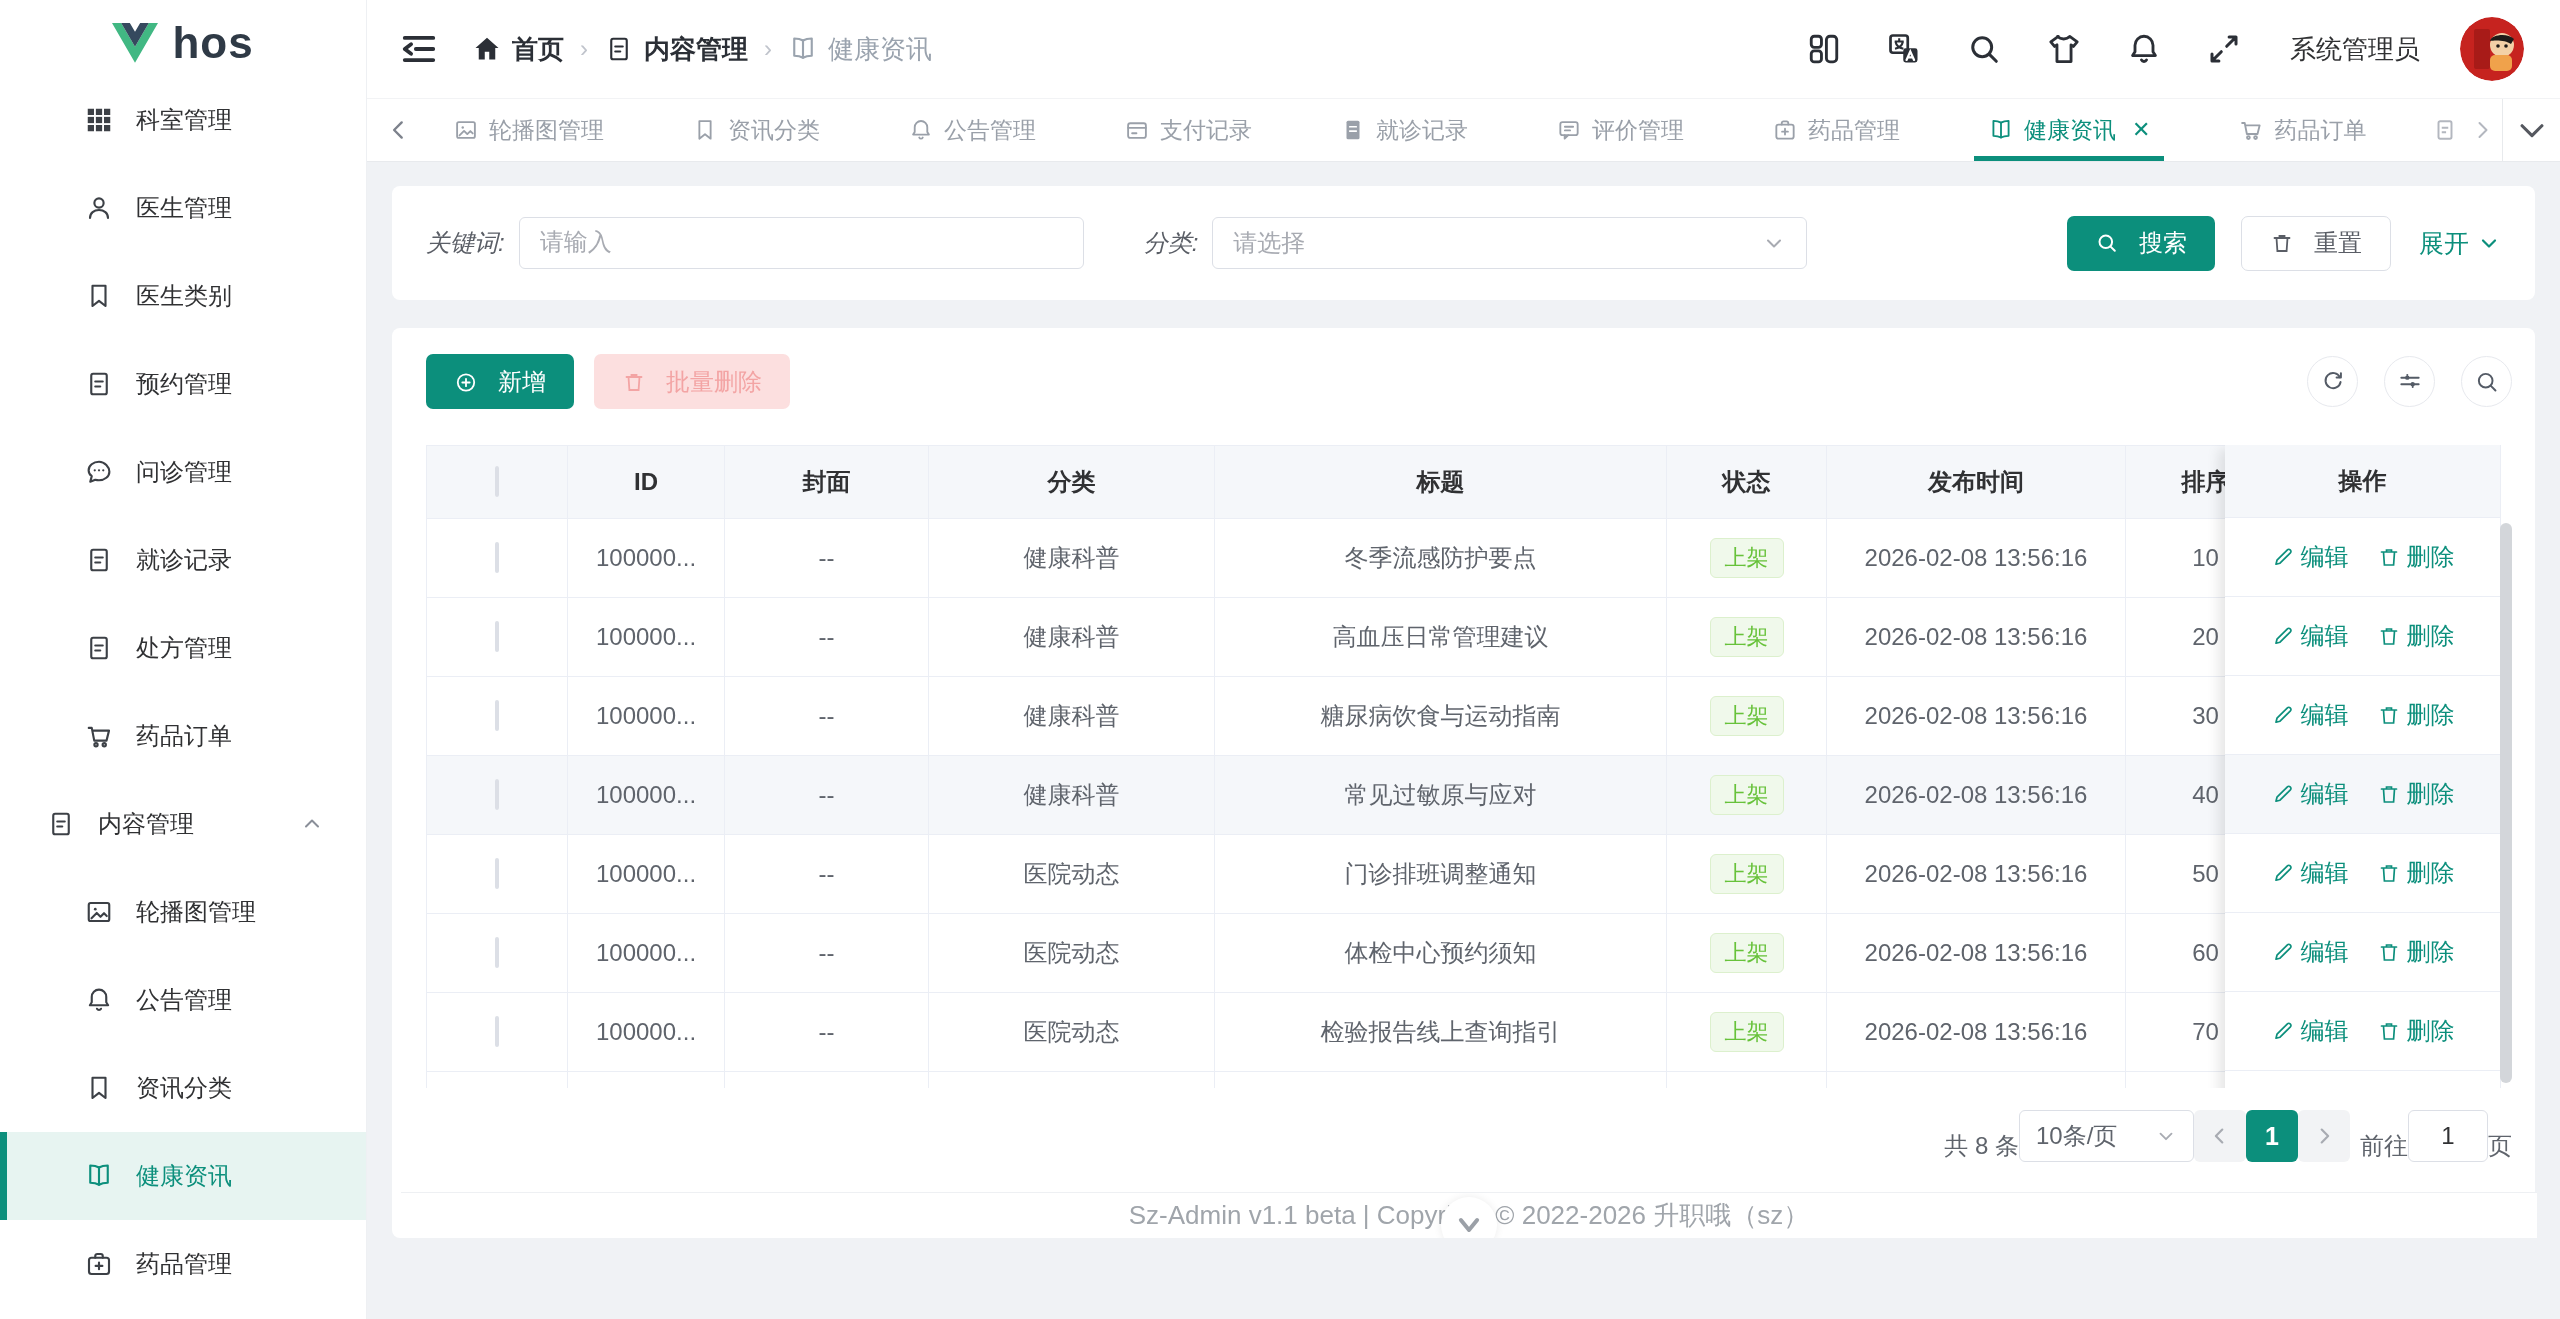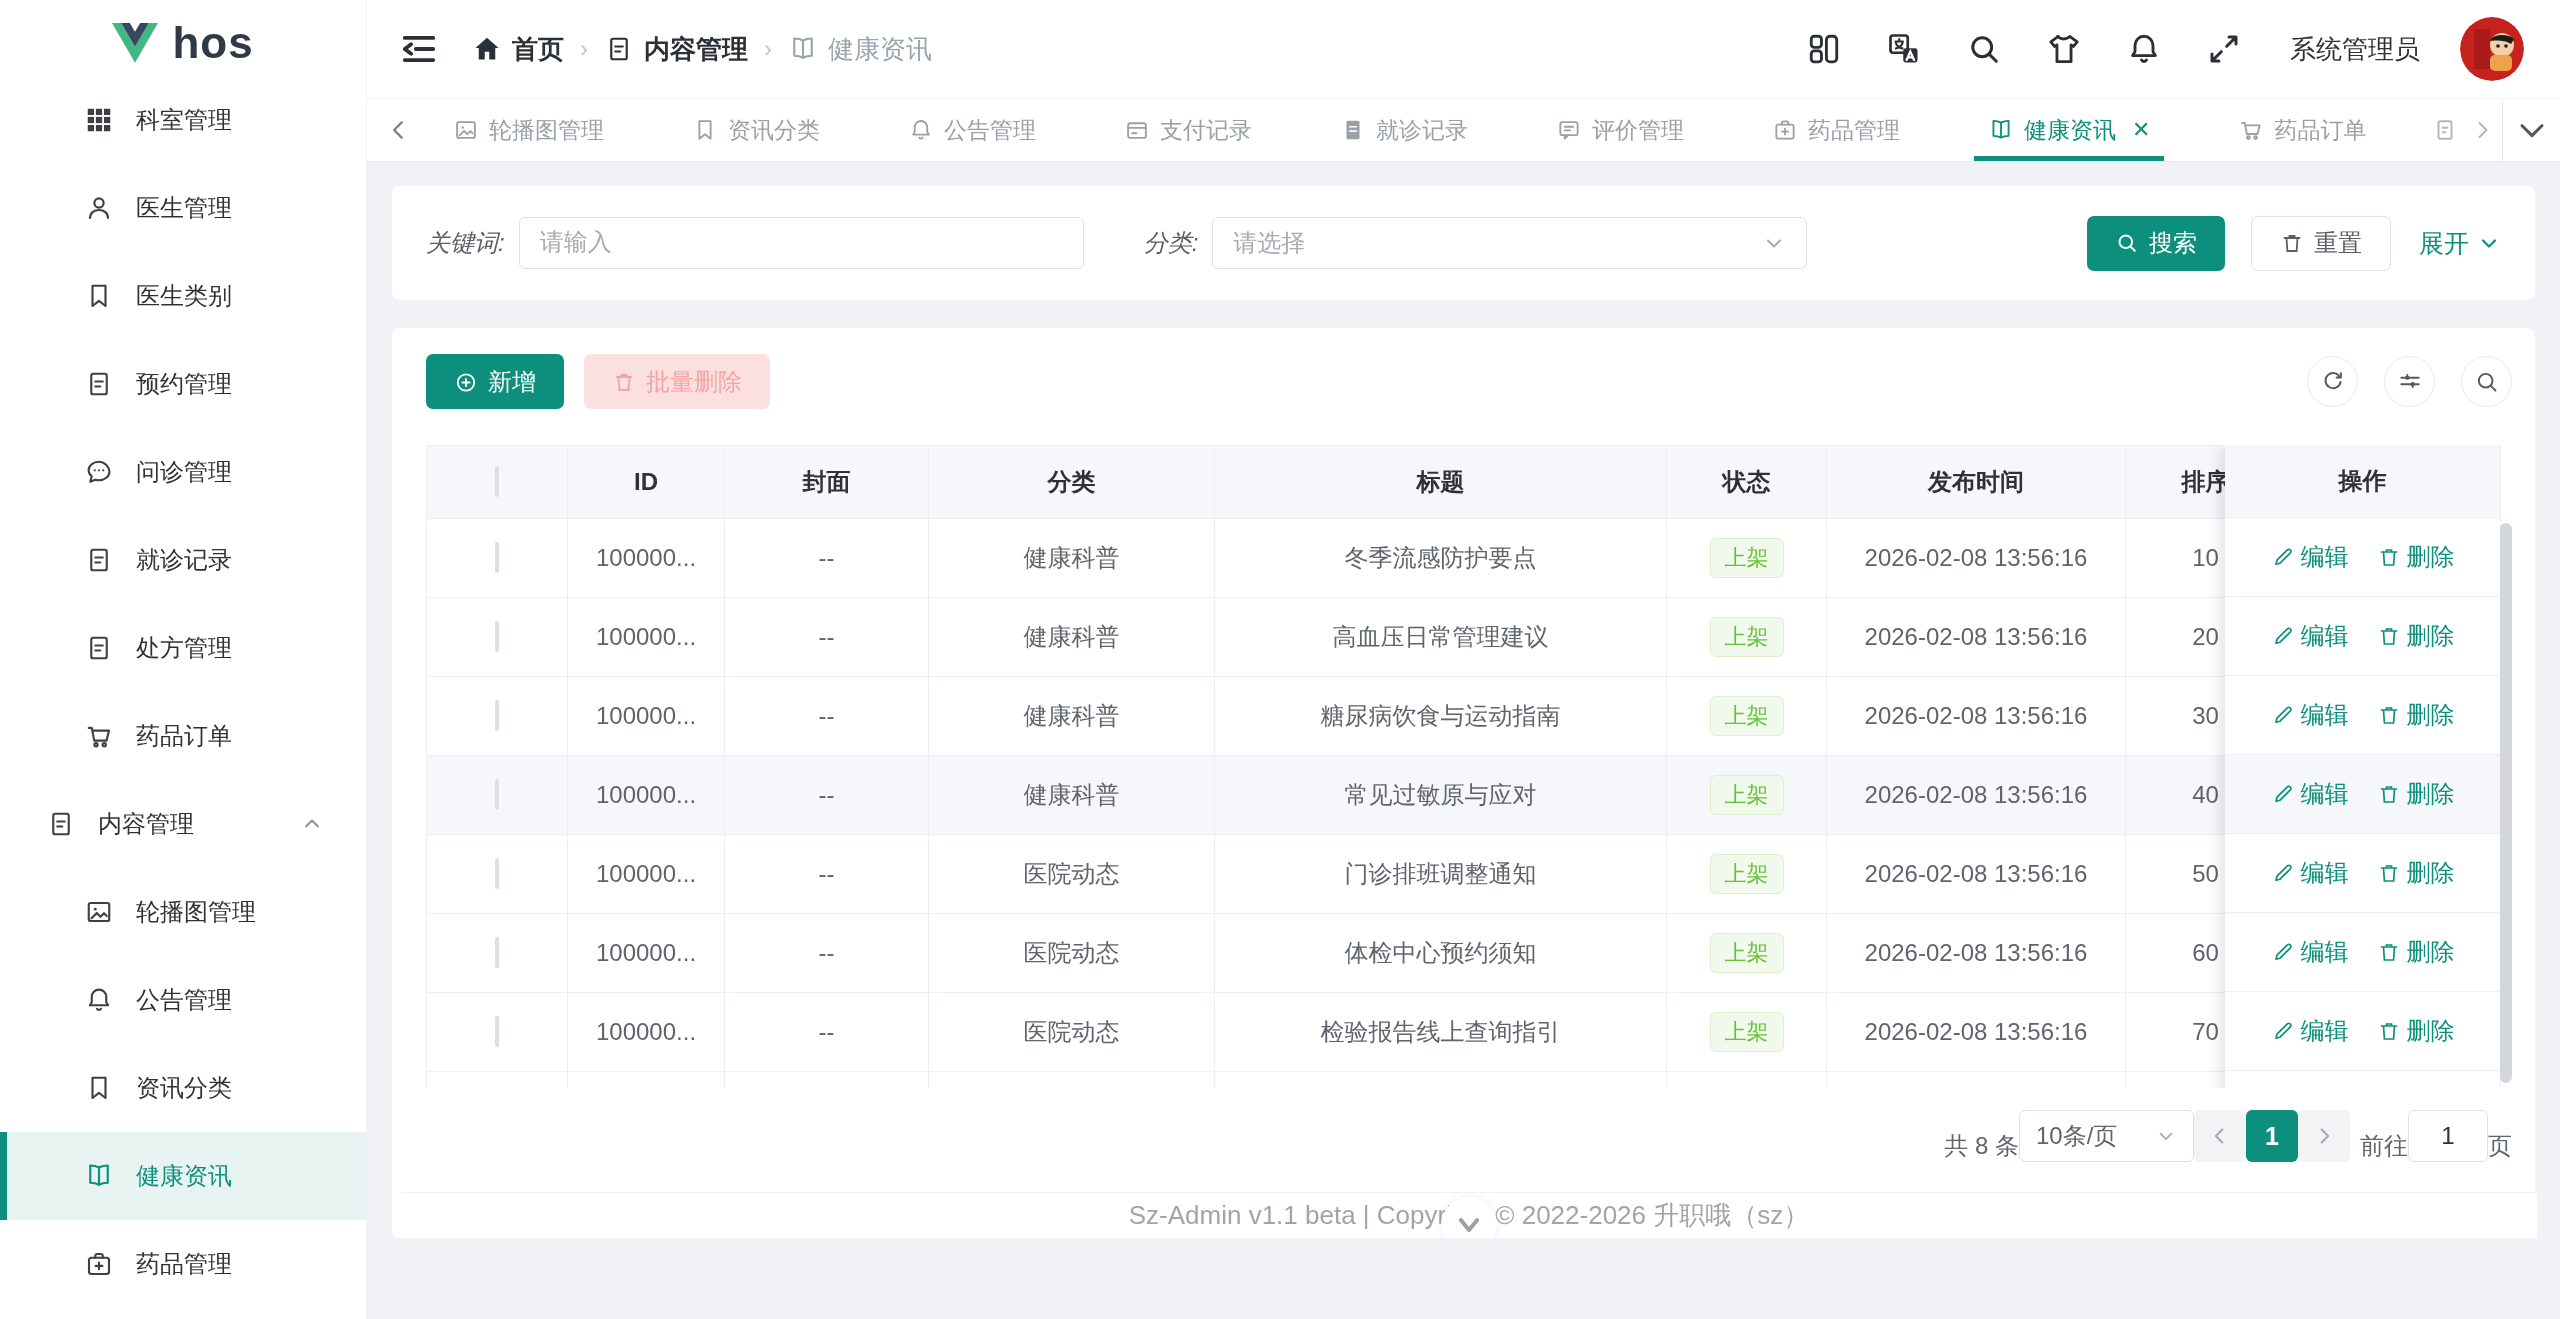--- a/index.html
+++ b/index.html
@@ -55,21 +55,21 @@
   .card { background:#fff; border-radius:8px; }
 
   .search-card { height:114px; display:flex; align-items:center; padding:0 34px; }
   .f-label { font-size:24px; color:#5a5e66;font-style:italic; }
   .f-input { width:565px; height:52px; border:1px solid #dcdfe6; border-radius:6px; margin-left:14px; padding:0 20px; font-size:24px; color:#303133; font-family:Liberation Mono, monospace; outline:none; }
   .f-input::placeholder { color:#a8abb2; }
   .f-select { width:595px; height:52px; border:1px solid #dcdfe6; border-radius:6px; margin-left:14px; display:flex; align-items:center; padding:0 20px; cursor:pointer; }
   .f-select .sel-text { color:#a8abb2; font-size:24px; }
   .f-select .sel-arrow { margin-left:auto; color:#a8abb2; }
   .gap60 { width:60px; }
-  .btn { height:55px; border-radius:7px; display:flex; align-items:center; justify-content:center; gap:10px; font-size:24px; cursor:pointer; border:none; font-family:inherit; padding:0 28px; }
+  .btn { height:55px; border-radius:7px; display:flex; align-items:center; justify-content:center; gap:20px; font-size:24px; cursor:pointer; border:none; font-family:inherit; padding:0 28px; }
   .btn-primary { background:#0c8f7c; color:#fff; }
   .btn-plain { background:#fff; color:#5a5e66; border:1px solid #dcdfe6; }
   .btn .b-ic { width:24px; height:24px; display:flex; }
   .expand-link { display:flex; align-items:center; gap:8px; color:#0c8f7c; font-size:25px; margin-left:28px; cursor:pointer; }
 
   .table-card { margin-top:28px; height:910px; padding:26px 23px 0 34px; display:flex; flex-direction:column; }
   .toolbar { display:flex; align-items:center; }
   .btn-danger-disabled { background:#fcdfdf; color:#f3a4a4; margin-left:20px; cursor:not-allowed; }
   .tool-right { margin-left:auto; display:flex; align-items:center; gap:26px; }
   .circle-btn { width:51px; height:51px; border-radius:50%; border:1px solid #e7e9ee; background:#fff; display:flex; align-items:center; justify-content:center; color:#545b66; cursor:pointer; }

